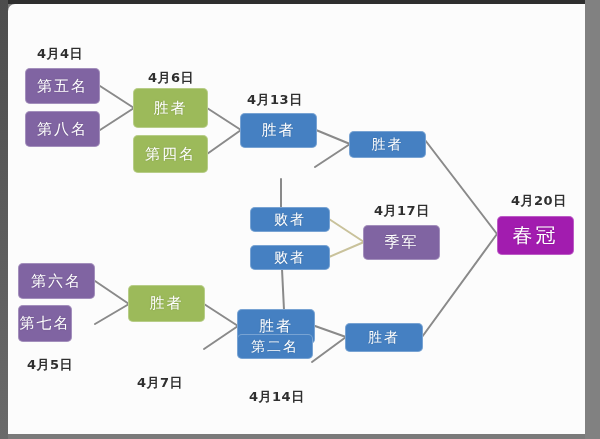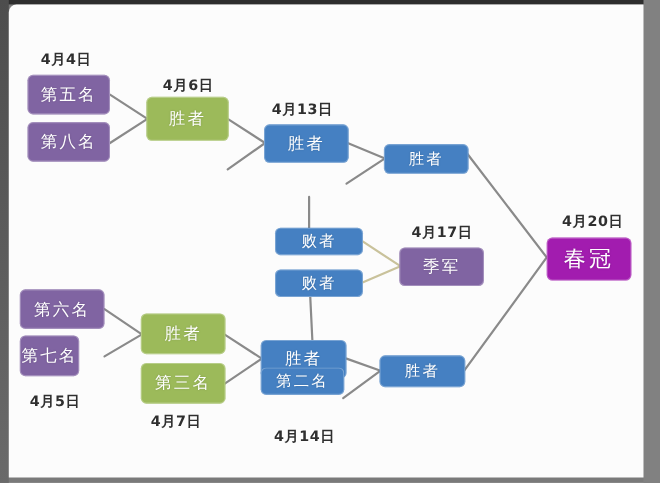--- a/index.html
+++ b/index.html
@@ -61,29 +61,29 @@
   <div class="date" style="left: 247px; top: 91px; color: rgb(47, 47, 47);">4月13日</div>
   <div class="date" style="left: 374px; top: 202px; color: rgb(47, 47, 47);">4月17日</div>
   <div class="date" style="left: 511px; top: 192px; color: rgb(47, 47, 47);">4月20日</div>
   <div class="date" style="left: 27px; top: 356px; color: rgb(47, 47, 47);">4月5日</div>
   <div class="date" style="left: 137px; top: 374px; color: rgb(47, 47, 47);">4月7日</div>
   <div class="date" style="left: 249px; top: 388px; color: rgb(47, 47, 47);">4月14日</div>
 
   <div class="node" style="left: 25px; top: 68px; width: 75px; height: 36px; background-color: rgb(128, 100, 162);">第五名</div>
   <div class="node" style="left: 25px; top: 111px; width: 75px; height: 36px; background-color: rgb(128, 100, 162);">第八名</div>
   <div class="node" style="left: 133px; top: 88px; width: 75px; height: 40px; background-color: rgb(156, 186, 90);">胜者</div>
+  <div class="node" style="left: 133px; top: 135px; width: 75px; height: 38px; background-color: rgb(156, 186, 90);">第四名</div>
   <div class="node" style="left: 240px; top: 113px; width: 77px; height: 35px; background-color: rgb(69, 128, 194);">胜者</div>
   <div class="node small" style="left: 349px; top: 131px; width: 77px; height: 27px; background-color: rgb(69, 128, 194);">胜者</div>
 
   <div class="node small" style="left: 250px; top: 207px; width: 80px; height: 25px; background-color: rgb(69, 128, 194);">败者</div>
   <div class="node small" style="left: 250px; top: 245px; width: 80px; height: 25px; background-color: rgb(69, 128, 194);">败者</div>
   <div class="node" style="left: 363px; top: 225px; width: 77px; height: 35px; background-color: rgb(128, 100, 162);">季军</div>
 
   <div class="node" style="left: 18px; top: 263px; width: 77px; height: 36px; background-color: rgb(128, 100, 162);">第六名</div>
   <div class="node" style="left: 18px; top: 305px; width: 54px; height: 37px; background-color: rgb(128, 100, 162);">第七名</div>
   <div class="node" style="left: 128px; top: 285px; width: 77px; height: 37px; background-color: rgb(156, 186, 90);">胜者</div>
-  <div class="node" style="left: 128px; top: 330px; width: 77px; height: 37px; background-color: rgb(156, 186, 90);">第三名</div>
   <div class="node" style="left: 237px; top: 309px; width: 78px; height: 35px; background-color: rgb(69, 128, 194);">胜者</div>
   <div class="node small" style="left: 237px; top: 334px; width: 76px; height: 25px; background-color: rgb(69, 128, 194);">第二名</div>
   <div class="node small" style="left: 345px; top: 323px; width: 78px; height: 29px; background-color: rgb(69, 128, 194);">胜者</div>
 
   <div class="node champion" style="left: 497px; top: 216px; width: 77px; height: 39px; background-color: #a21caf;">春冠</div>
 </div>
 
 </body></html>

